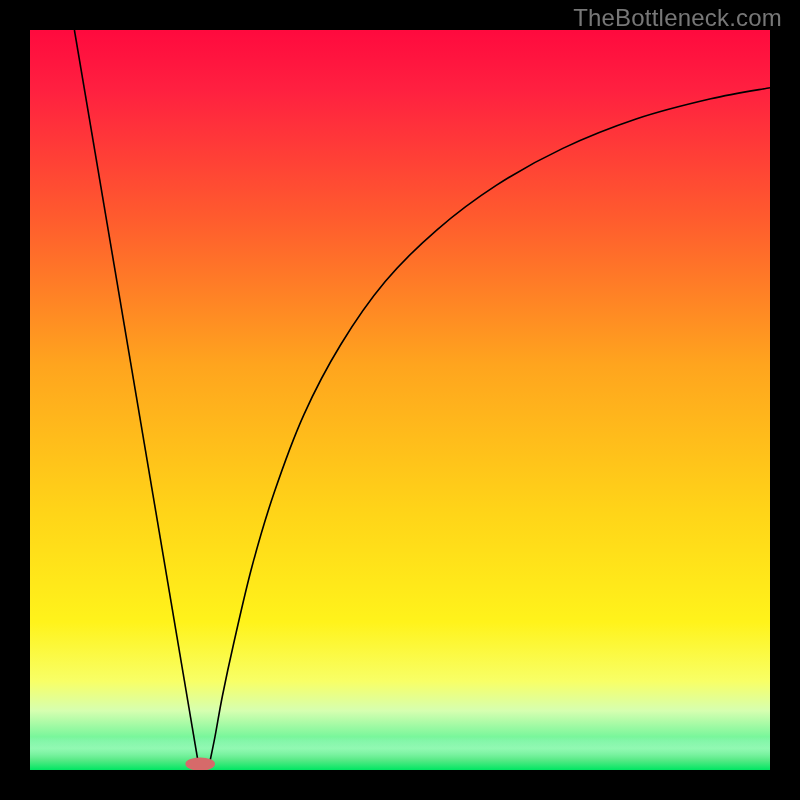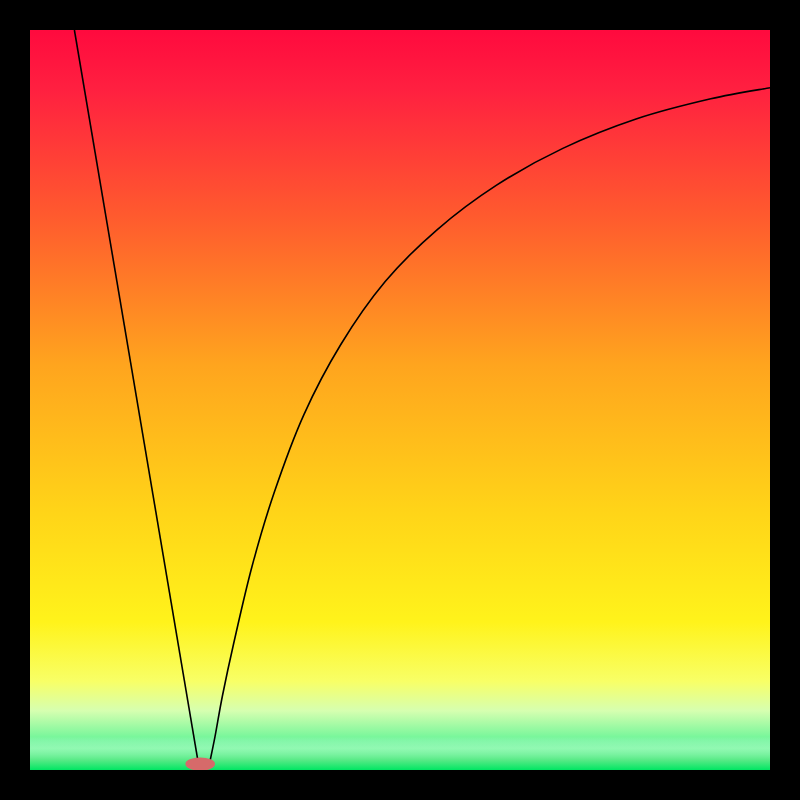--- a/index.html
+++ b/index.html
@@ -37,20 +37,21 @@
   display: block;
 }
 .green-band {
   fill: url(#greenFade);
 }
 </style>
 </head>
 <body>
 
 <div class="chart-wrap">
+  <div class="watermark">TheBottleneck.com</div>
 
   <div class="plot">
     <svg id="chart-svg" viewBox="0 0 100 100" preserveAspectRatio="none" width="740" height="740">
       <defs>
         <linearGradient id="bgGrad" x1="0" y1="0" x2="0" y2="1">
             <stop offset="0" stop-color="#ff0a3e"></stop>
             <stop offset="0.08" stop-color="#ff2040"></stop>
             <stop offset="0.25" stop-color="#ff5a2e"></stop>
             <stop offset="0.45" stop-color="#ffa41e"></stop>
             <stop offset="0.65" stop-color="#ffd418"></stop>

